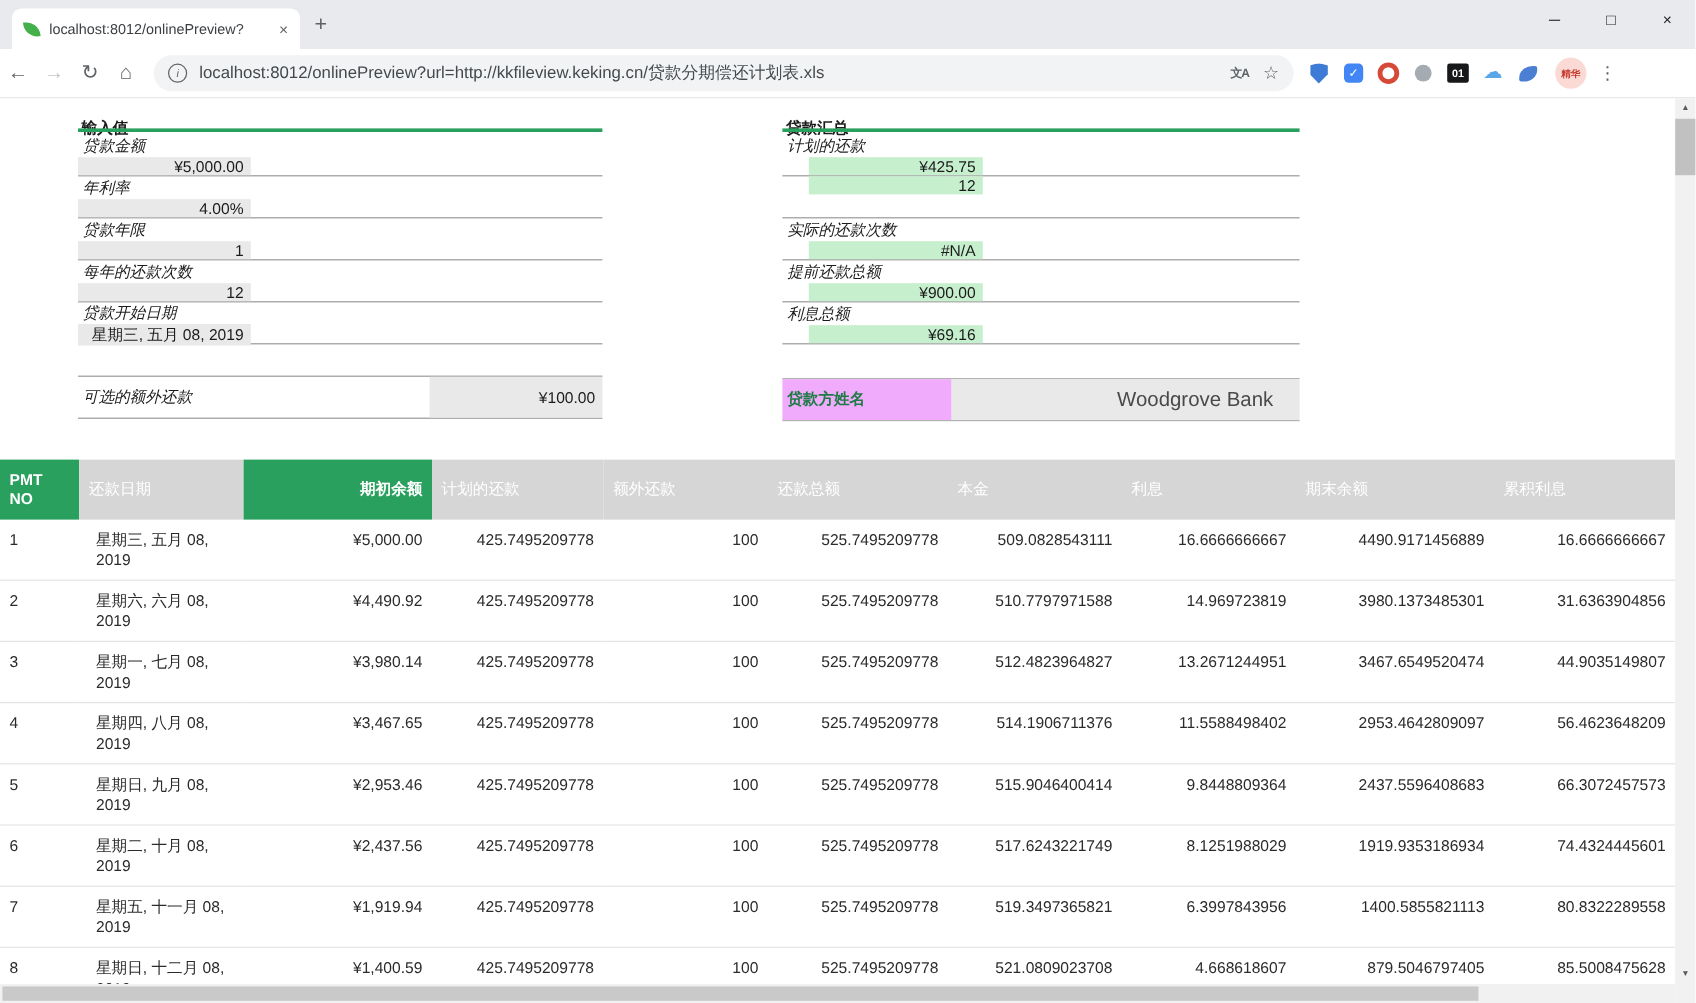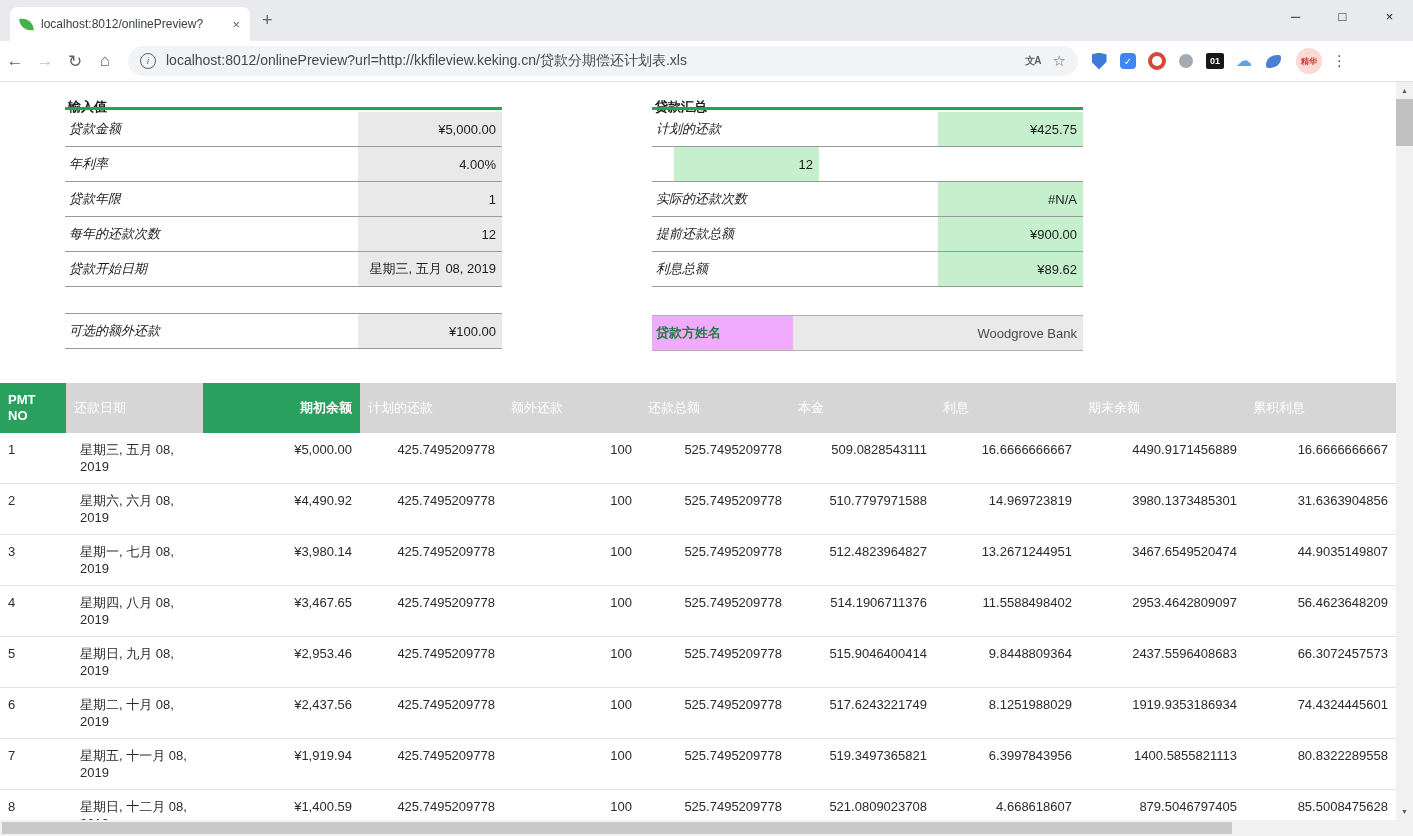--- a/index.html
+++ b/index.html
@@ -45,33 +45,33 @@
           display:flex;align-items:center;justify-content:center;margin-left:14px;flex:none;font-weight:bold;}
   .menu{font-size:15px;color:#5f6368;margin:0 14px 0 10px;flex:none;}
   
   .content{position:absolute;top:82px;left:0;width:1413px;height:754px;background:#fff;}
   .sec-title{position:absolute;top:16px;font-size:13px;font-weight:bold;color:#1b1b1b;}
   .t-in{left:68px;} .t-sum{left:655px;}
   .greenbar{position:absolute;top:25px;height:3px;background:var(--accent-green,#2aa05f);}
   .gb-in{left:65px;width:437px;} .gb-sum{left:652px;width:431px;}
   .minitable{position:absolute;top:30px;}
   .mt-in{left:65px;width:437px;} .mt-sum{left:652px;width:431px;}
-  .srow{display:flex;height:34px;border-bottom:1px solid #9a9a9a;align-items:stretch;}
+  .srow{display:flex;height:34px;border-bottom:1px solid #9a9a9a;align-items:stretch;flex-direction:column;}
   .slabel{flex:1;font-style:italic;font-size:13px;color:#1b1b1b;display:flex;align-items:center;padding-left:4px;}
   .svalue{width:144px;background:var(--cell-gray,#e9e9e9);font-size:13px;color:#1b1b1b;
           display:flex;align-items:center;justify-content:flex-end;padding-right:6px;box-sizing:border-box;}
   .mt-sum .svalue{width:145px;background:var(--green-light,#c6efce);margin-left:22px;}
   .extra-row{position:absolute;left:65px;top:231px;width:437px;height:34px;display:flex;
              border-top:1px solid #9a9a9a;border-bottom:1px solid #9a9a9a;box-sizing:content-box;}
   .lender-row{position:absolute;left:652px;top:233px;width:431px;height:34px;display:flex;
               border-top:1px solid #b2b2b2;border-bottom:1px solid #b2b2b2;}
   .lender-label{width:141px;display:flex;align-items:center;padding-left:4px;box-sizing:border-box;
                 font-size:13px;font-weight:bold;color:var(--green-text,#1e7b45);background:#f0abfc;}
   .lender-value{flex:1;background:var(--cell-gray,#e9e9e9);display:flex;align-items:center;
-                justify-content:flex-end;padding-right:6px;font-size:13px;color:#4a4a4a;}
+                justify-content:flex-end;padding-right:22px;font-size:17px;color:#4a4a4a;}
   
   .schedule{position:absolute;left:0;top:301px;width:1396px;border-collapse:collapse;table-layout:fixed;font-size:13px;}
   .schedule th{height:50px;background:var(--header-gray,#d6d6d6);color:#fff;font-weight:normal;
                text-align:left;padding:0 8px;vertical-align:middle;line-height:16px;}
   .schedule th.c0,.schedule th.c2{background:var(--accent-green,#2aa05f);font-weight:bold;}
   .schedule th.c2{text-align:right;}
   .schedule td{border-bottom:1px solid #e4e4e4;padding:8px;vertical-align:top;line-height:17px;color:#2b2b2b;}
   .schedule td.c0{text-align:left;padding-left:8px;}
   .schedule td.c1{text-align:left;padding-left:14px;white-space:pre-line;}
   .schedule td.c2,.schedule td.c3,.schedule td.c4,.schedule td.c5,.schedule td.c6,
@@ -183,21 +183,21 @@
       <div class="srow">
         <div class="slabel">实际的还款次数</div>
         <div class="svalue">#N/A</div>
       </div>
       <div class="srow">
         <div class="slabel">提前还款总额</div>
         <div class="svalue">¥900.00</div>
       </div>
       <div class="srow">
         <div class="slabel">利息总额</div>
-        <div class="svalue">¥89.62</div>
+        <div class="svalue">¥69.16</div>
       </div>
     </div>
 
   <div class="extra-row">
     <div class="slabel">可选的额外还款</div>
     <div class="svalue">¥100.00</div>
   </div>
 
   <div class="lender-row">
     <div class="lender-label">贷款方姓名</div>

